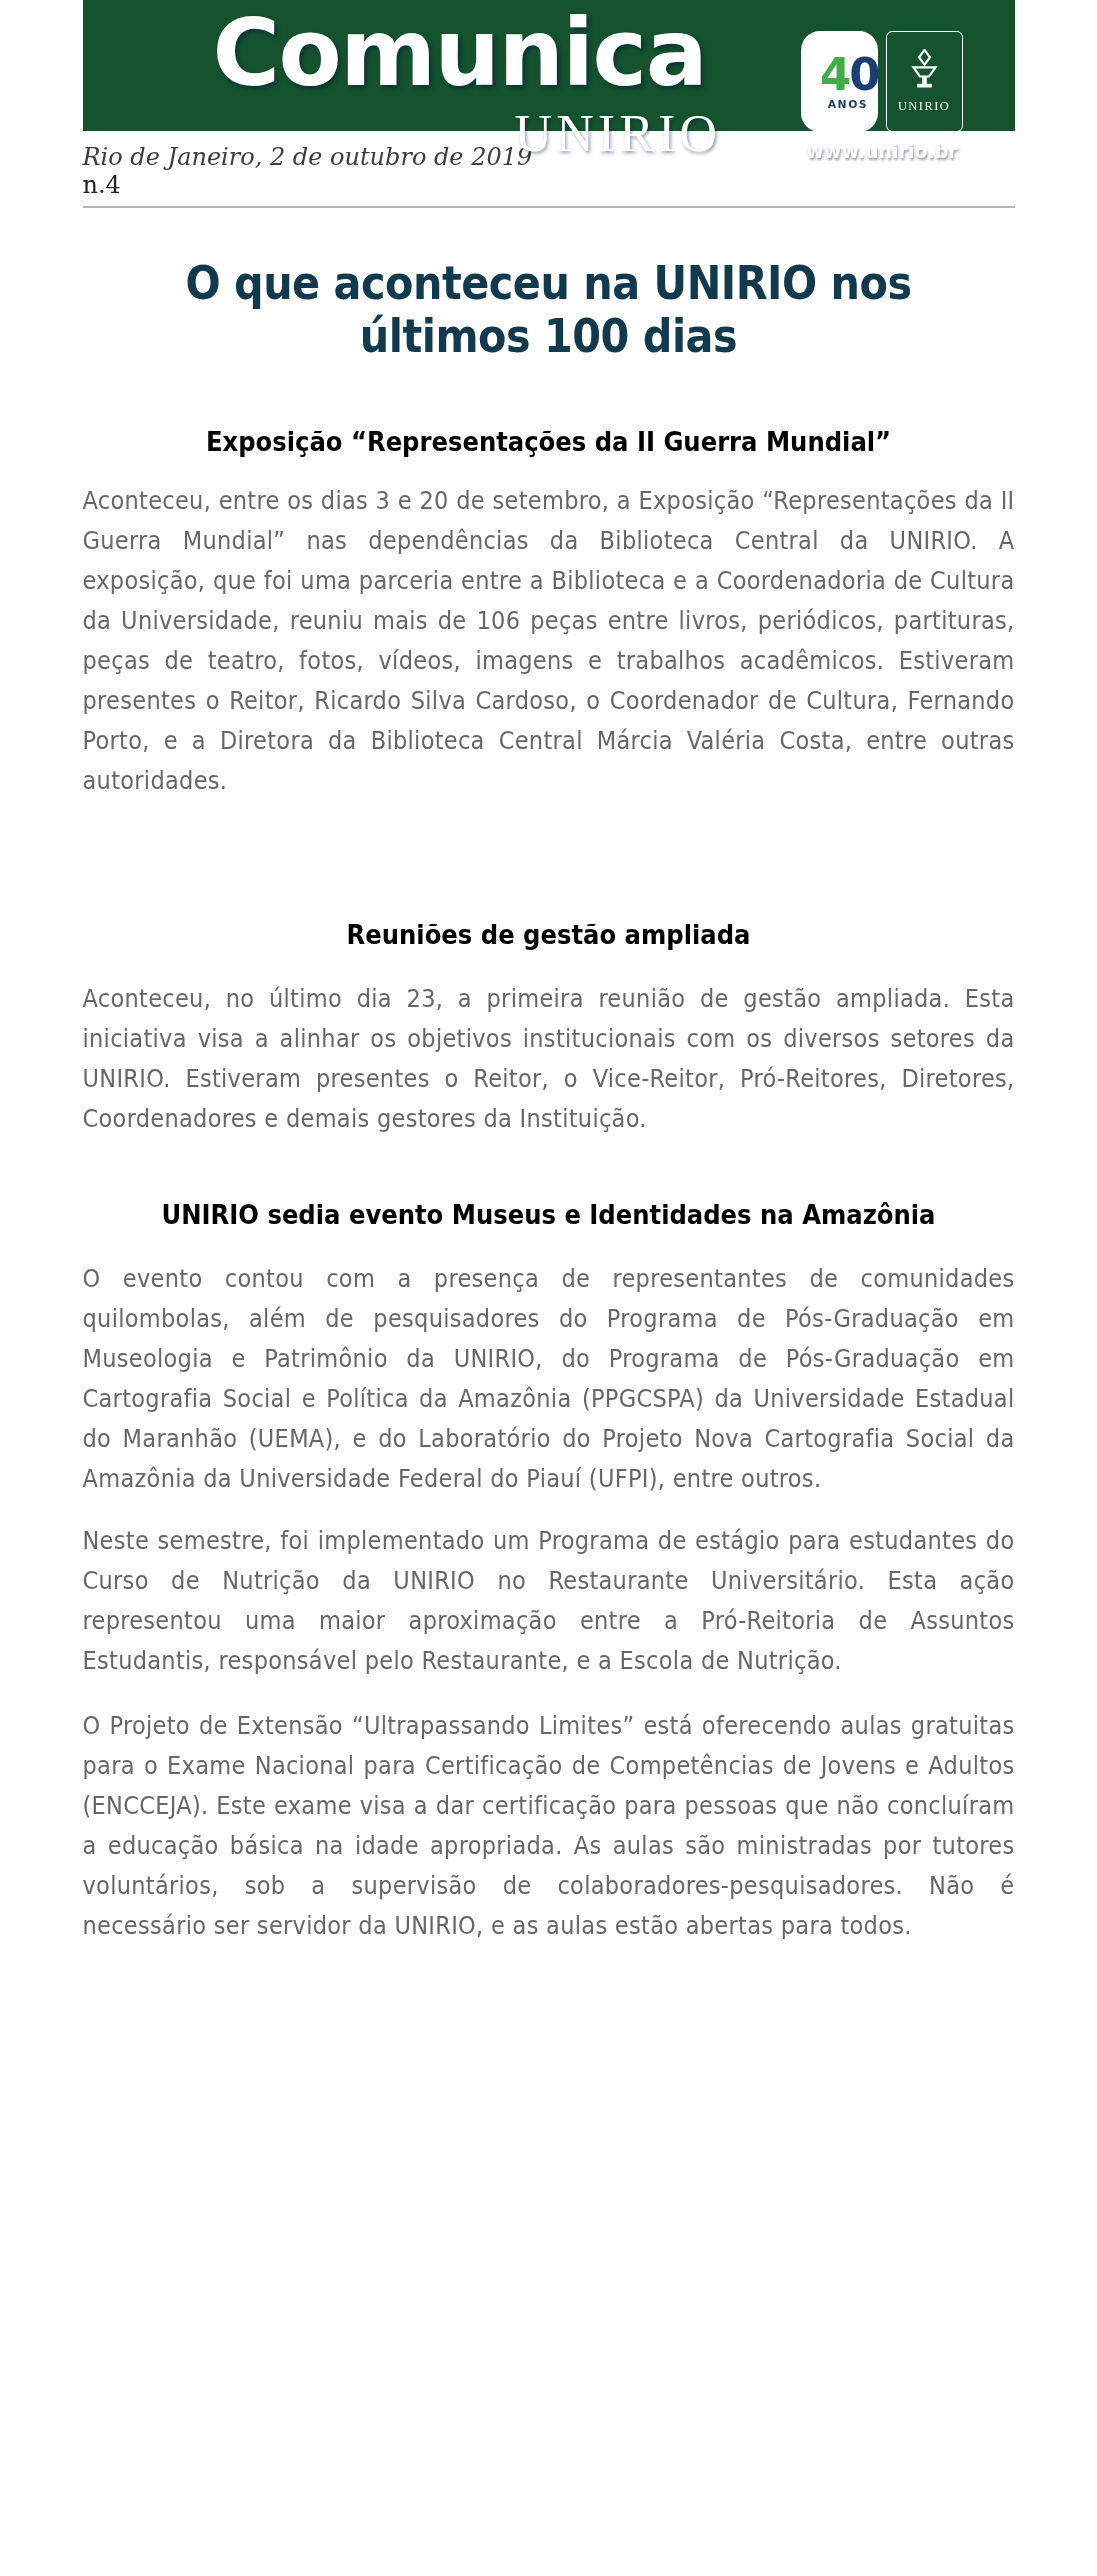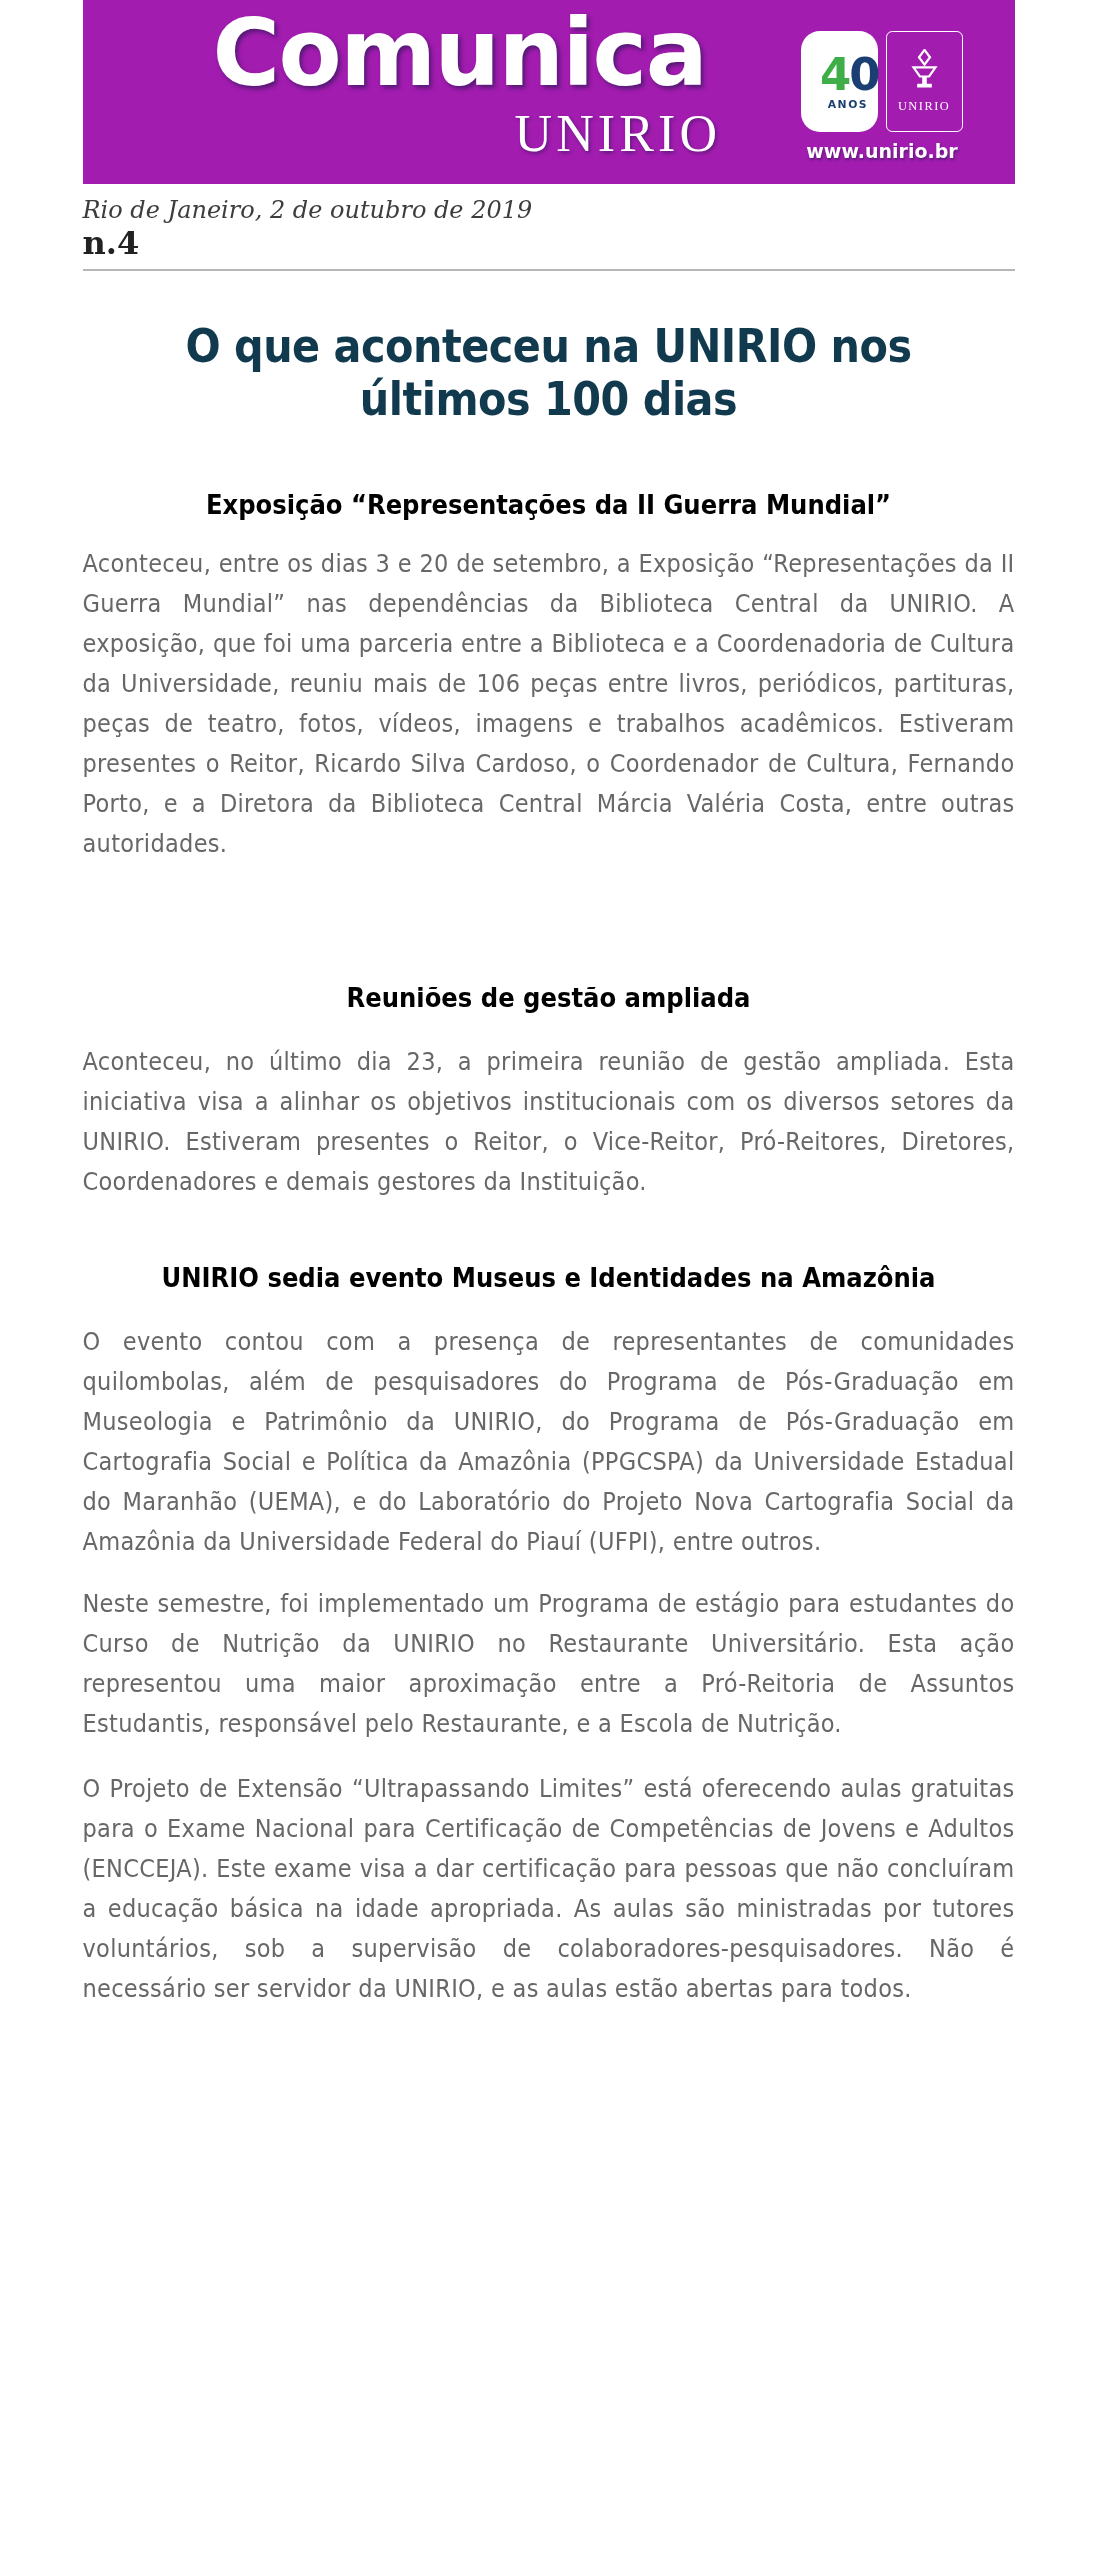--- a/index.html
+++ b/index.html
@@ -1,21 +1,21 @@
 <!DOCTYPE html>
 <html style="font-size:8.2px"><head>
 <meta charset="utf-8">
 <style>
   html,body{margin:0;padding:0;background:#ffffff;}
   .page{position:relative;width:1097px;height:2679px;background:#ffffff;overflow:hidden;
         font-family:"DejaVu Sans","Liberation Sans",sans-serif;}
   .content{width:932px;margin:0 auto;}
 
   
-  .banner{position:relative;height:184px;background:#a21caf;}
+  .banner{position:relative;height:131px;background:#14532d;}
   .brand-title{position:absolute;left:130px;top:3.1px;color:#fff;font-weight:bold;
                font-size:92px;letter-spacing:-1.5px;line-height:1.1;
                text-shadow:2.6px 3.1px 4.6px rgba(8,22,60,.5);}
   .brand-sub{position:absolute;left:432px;top:107px;color:#fff;
              font-family:"Liberation Serif","DejaVu Serif",serif;
              font-size:52px;letter-spacing:4.1px;line-height:1.05;
              text-shadow:1.5px 2.1px 3.6px rgba(8,22,60,.45);}
   .logos-wrap{position:absolute;right:49px;top:31px;width:167px;}
   .logo-row{display:flex;gap:7.2px;justify-content:center;}
   .logo-card{width:77px;height:101px;box-sizing:border-box;}
@@ -29,21 +29,21 @@
                align-items:center;justify-content:center;gap:6.2px;}
   .lu-label{font-family:"Liberation Serif","DejaVu Serif",serif;font-size:12.4px;
             letter-spacing:1.5px;color:#fff;}
   .website{margin-top:8.2px;text-align:center;color:#fff;font-weight:bold;font-size:19px;
            text-shadow:1px 1.5px 2.6px rgba(8,22,60,.45);}
 
   
   .dateline{margin-top:12.4px;display:flex;justify-content:space-between;align-items:baseline;flex-direction:column;}
   .place{font-family:"DejaVu Serif","Liberation Serif",serif;font-style:italic;
          font-size:24px;color:#3d3d3d;}
-  .issue{font-family:"DejaVu Serif","Liberation Serif",serif;font-size:32px;color:#222;font-weight:bold;}
+  .issue{font-family:"DejaVu Serif","Liberation Serif",serif;font-size:24px;color:#222;}
   .divider{margin-top:6.2px;height:2.6px;background:#b6b6b6;border:none;}
 
   
   .main-title{margin:49px auto 0;text-align:center;color:#113a4f;font-weight:bold;
               font-size:46px;line-height:1.15;letter-spacing:-0.5px;font-stretch:condensed;}
 
   
   .sec-h{margin:0 auto;text-align:center;font-weight:bold;color:#000;font-size:27px;
          line-height:1.33;font-stretch:condensed;max-width:876px;}
   .sec-p{margin:21.6px 0 0;text-align:justify;color:#676767;font-size:25px;line-height:40px;

